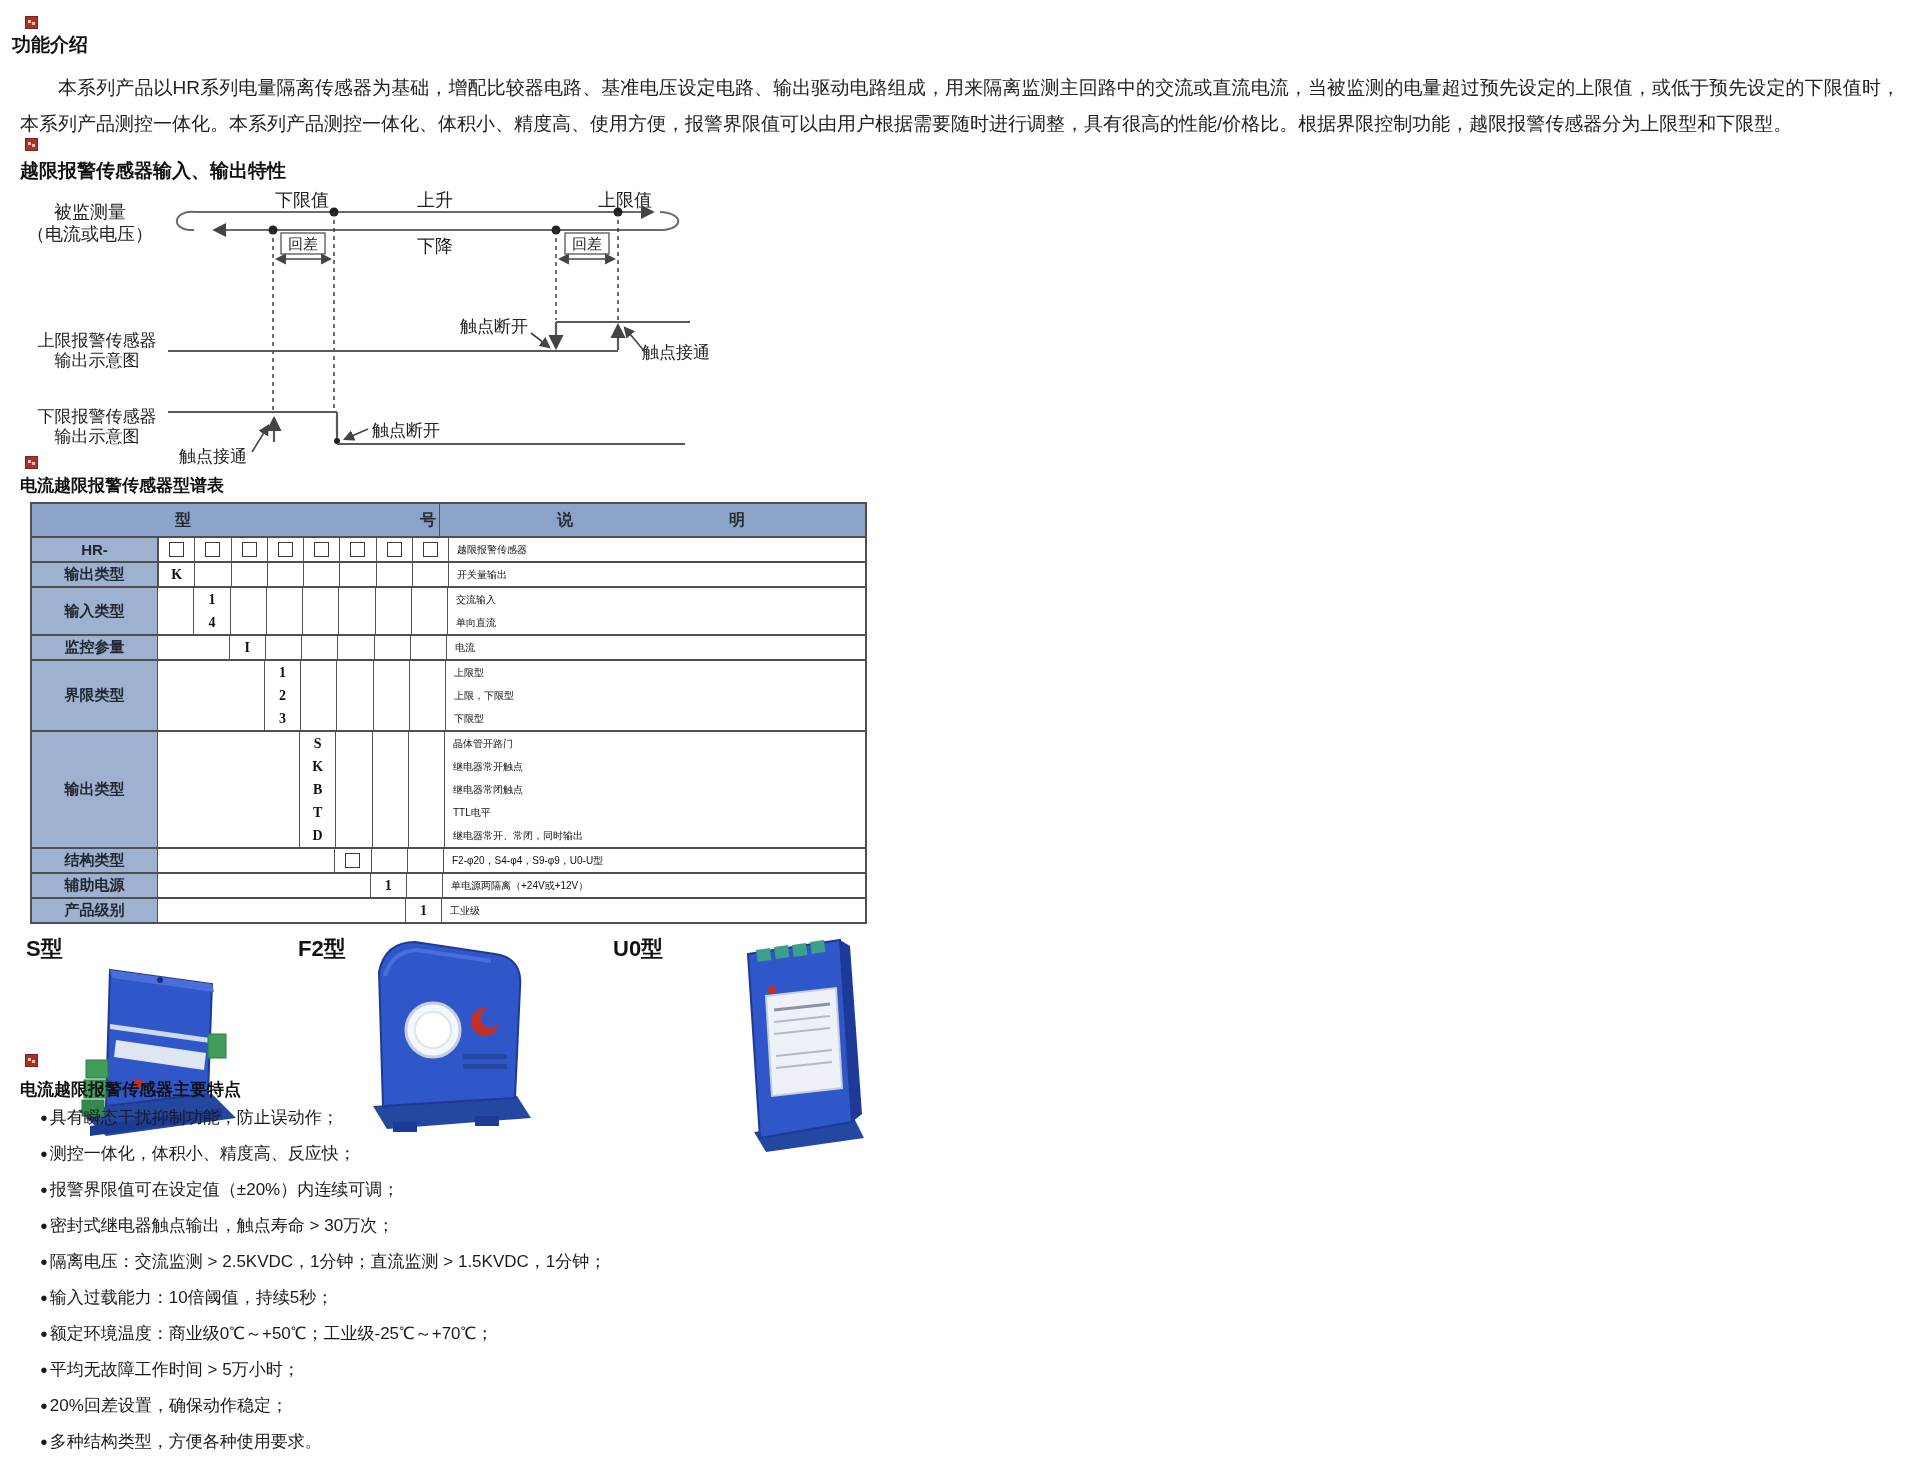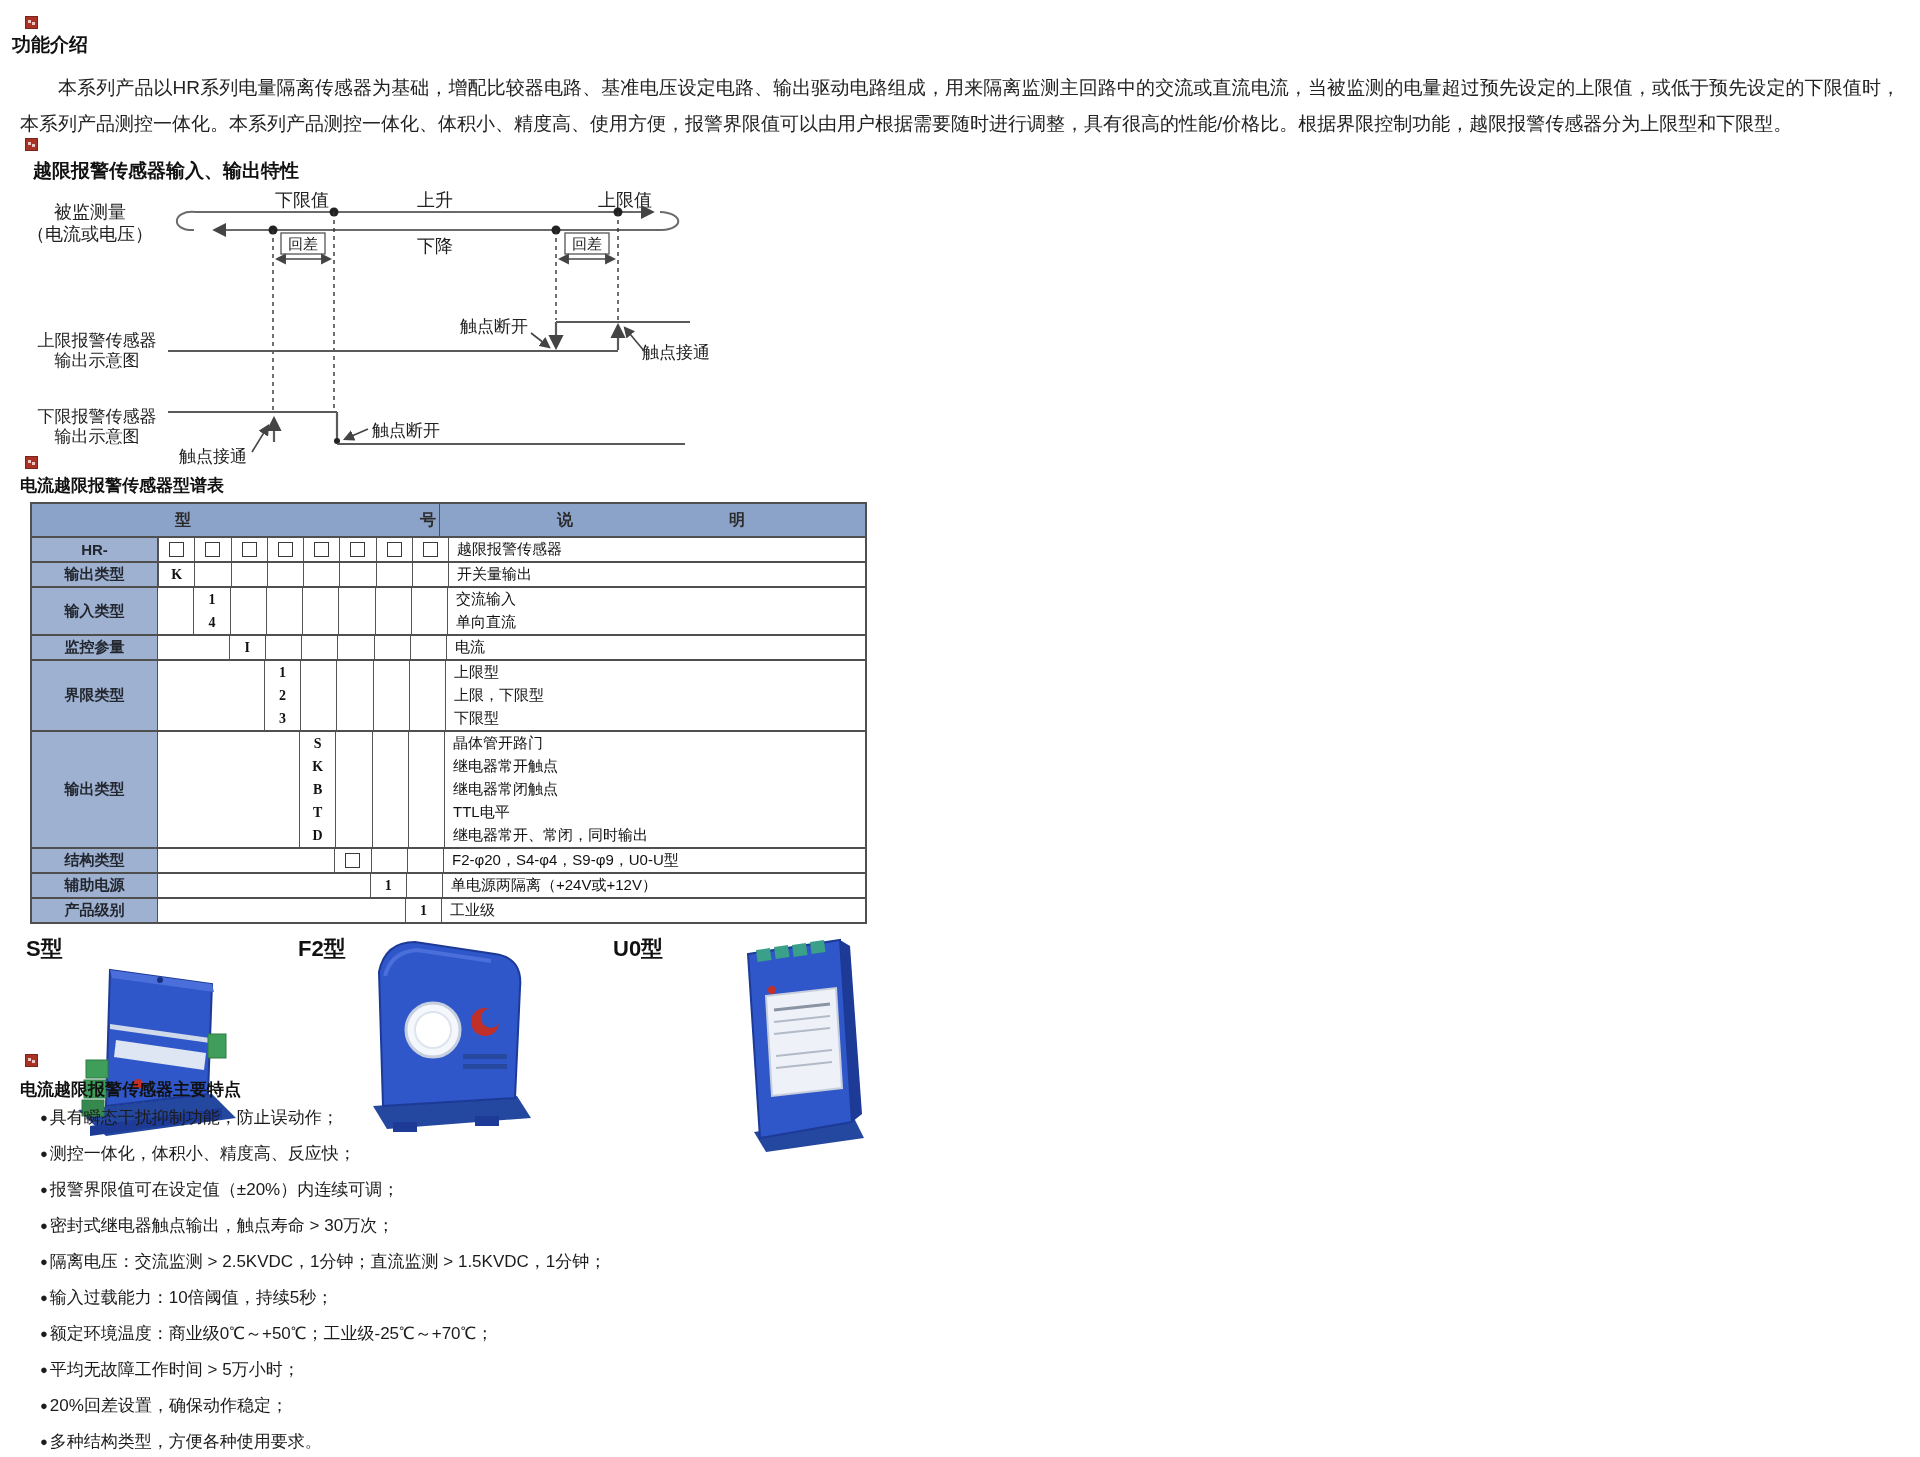--- a/index.html
+++ b/index.html
@@ -27,41 +27,41 @@
   .tgroup{display:flex;border-top:2px solid #4f4f4f;}
   .tlabel{width:125px;background:#9FB1D1;border-right:1.5px solid #4f4f4f;display:flex;
         align-items:center;justify-content:center;font-size:15px;font-weight:bold;color:#22262e;flex:none;}
   .tgrows{flex:1;display:flex;flex-direction:column;}
   .trow{display:flex;height:23px;}
   .tmerge{flex:none;}
   .tcell{width:35.25px;flex:none;border-left:1px solid #555;display:flex;align-items:center;
         justify-content:center;font-family:"Liberation Serif","DejaVu Serif",serif;
         font-size:14px;font-weight:bold;color:#111;}
   .tdesc{flex:1;border-left:1.5px solid #555;display:flex;align-items:center;padding-left:8px;
-        font-size:15px;color:#111;}
+        font-size:10px;color:#111;}
   .cb{width:13px;height:13px;border:1.5px solid #3a3a3a;background:#fff;}
   
   .prod-label{position:absolute;font-size:22px;font-weight:bold;color:#111;}
   .prod{position:absolute;}
   
   #features-list{position:absolute;left:40px;top:1106px;list-style:none;margin:0;padding:0;}
   #features-list li{height:20px;margin-bottom:16px;font-size:17px;color:#1b1b1b;white-space:nowrap;}
   #features-list li .blt{font-size:13px;vertical-align:1px;margin-right:2px;}
 </style>
 </head>
 <body>
 
 <div id="page">
 
   <div class="sec-icon" style="left:25px;top:16px;"></div>
   <div class="h-big" style="left:12px;top:32px;">功能介绍</div>
   <div id="intro-para">本系列产品以HR系列电量隔离传感器为基础，增配比较器电路、基准电压设定电路、输出驱动电路组成，用来隔离监测主回路中的交流或直流电流，当被监测的电量超过预先设定的上限值，或低于预先设定的下限值时，本系列产品测控一体化。本系列产品测控一体化、体积小、精度高、使用方便，报警界限值可以由用户根据需要随时进行调整，具有很高的性能/价格比。根据界限控制功能，越限报警传感器分为上限型和下限型。</div>
 
   <div class="sec-icon" style="left:25px;top:138px;"></div>
-  <div class="h-big" style="left:20px;top:158px;margin-left:13px;">越限报警传感器输入、输出特性</div>
+  <div class="h-big" style="left:20px;top:158px;">越限报警传感器输入、输出特性</div>
 
   <svg id="io-diagram" width="760" height="285" viewBox="0 0 760 285">
     <defs>
       <marker id="ah" viewBox="0 0 10 10" refX="8" refY="5" markerWidth="7" markerHeight="7" orient="auto-start-reverse">
           <path d="M0,0 L10,5 L0,10 z" fill="#444"></path>
         </marker>
     </defs>
 
     <text x="90" y="32" font-size="18" text-anchor="middle">被监测量</text>
     <text x="90" y="54" font-size="18" text-anchor="middle">（电流或电压）</text>

